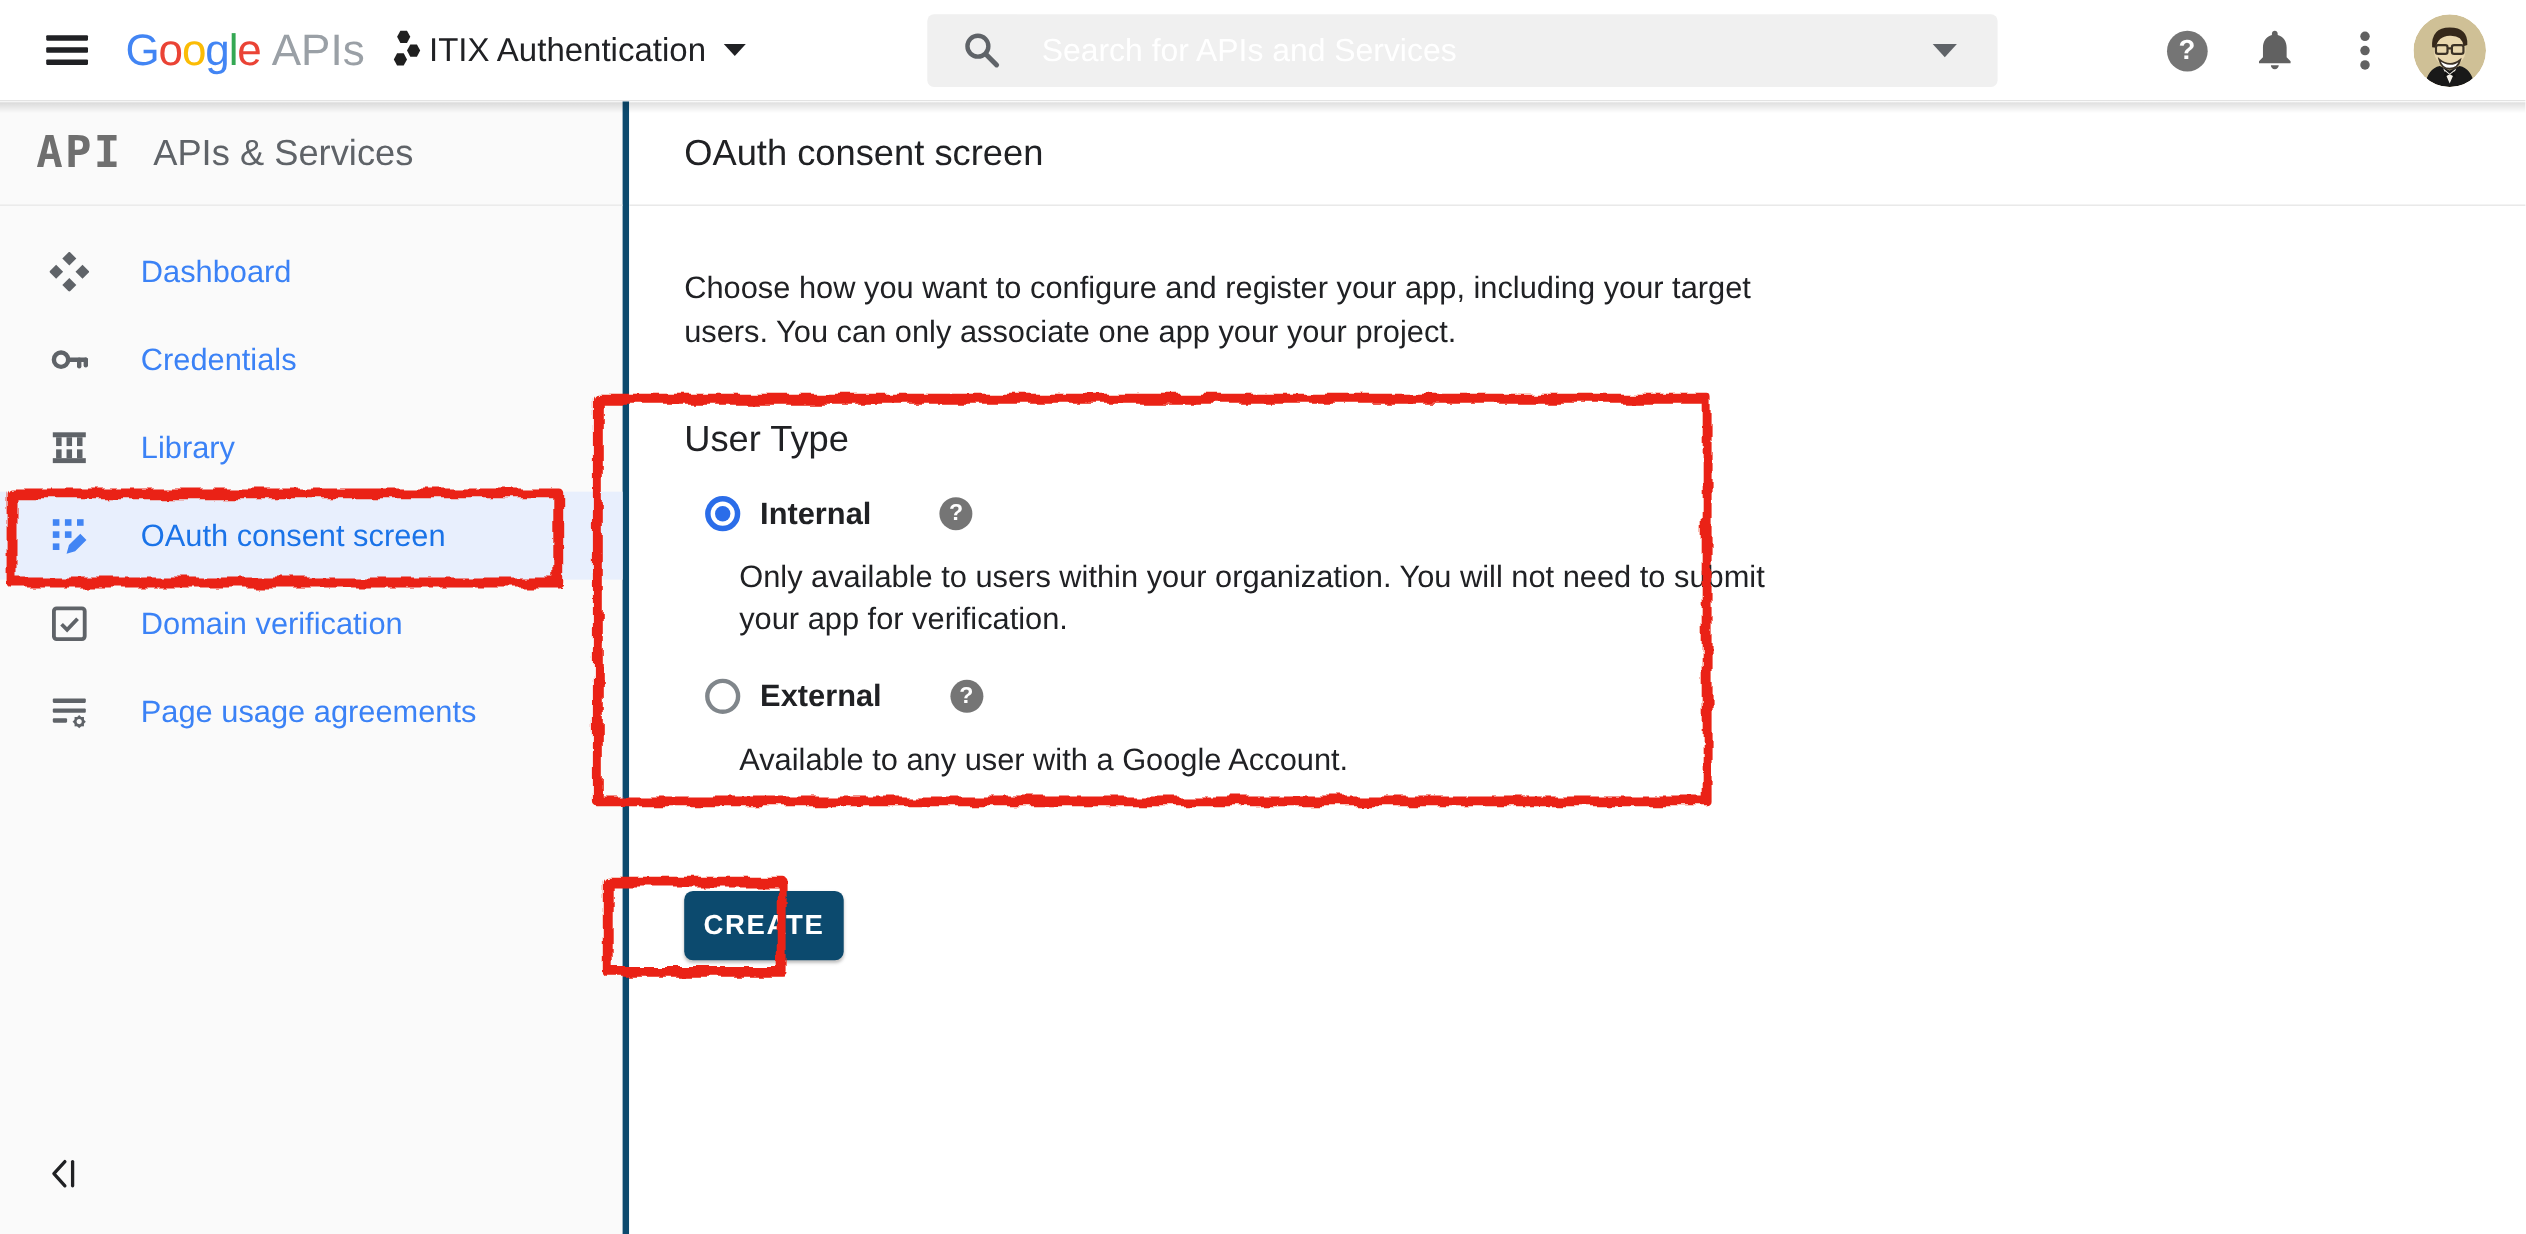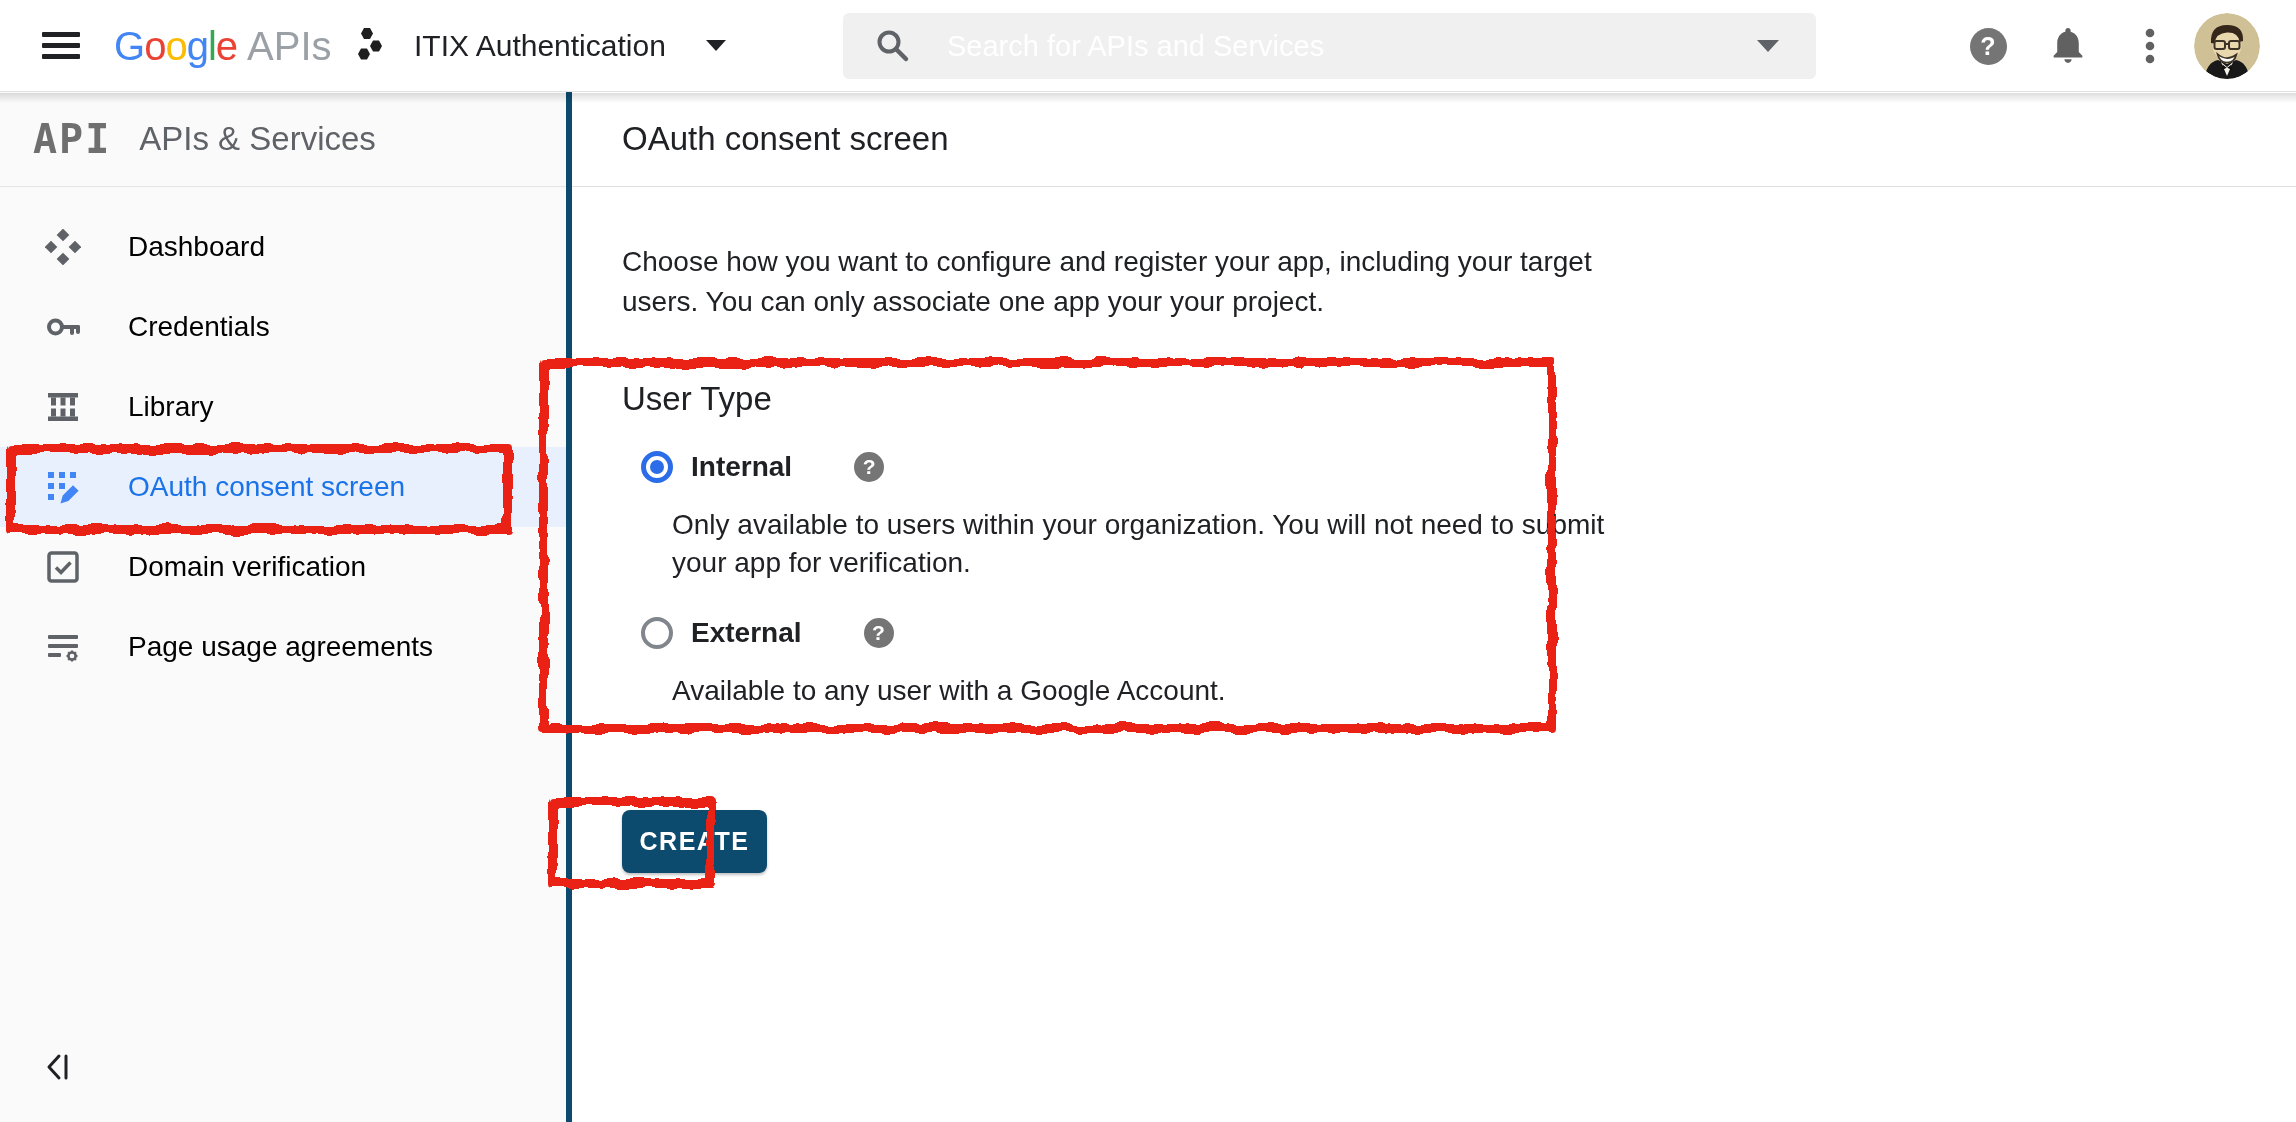--- a/index.html
+++ b/index.html
@@ -18,21 +18,21 @@
   .hamburger { position:absolute; left:42px; top:26px; width:40px; height:40px; cursor:pointer; }
   .hamburger span { display:block; width:38px; height:5px; background:#202124;
             border-radius:1px; margin:0 0 6px 0; }
   .hamburger span:first-child { margin-top:6px; }
   .logo { position:absolute; left:114px; top:0; height:92px; display:flex;
           align-items:center; font-size:40px; letter-spacing:-1px; cursor:pointer; }
   .logo .g1{color:#4285F4}.logo .g2{color:#EA4335}.logo .g3{color:#FBBC05}
   .logo .g4{color:#4285F4}.logo .g5{color:#34A853}.logo .g6{color:#EA4335}
   .logo .apis { color:#9AA0A6; margin-left:10px; letter-spacing:0; }
   .project-picker { position:absolute; left:352px; top:0; height:92px;
-          display:flex; align-items:center; gap:24px; cursor:pointer; }
+          display:flex; align-items:center; gap:0; cursor:pointer; }
   .project-name { font-size:30px; color:#202124; margin-left:4px; }
   .proj-caret { margin-left:14px; }
 
   .searchbar { position:absolute; left:843px; top:13px; width:973px; height:66px;
           background:#f0f0f0; border-radius:6px; display:flex; align-items:center; }
   .searchbar svg.mag { margin-left:32px; flex:0 0 auto; }
   .search-input { flex:1; border:none; outline:none; background:transparent;
           font-size:29px; color:#444; margin-left:36px; font-family:"Liberation Sans",sans-serif;}
   .search-input::placeholder { color:#ffffff; opacity:1; }
   .search-caret { margin-right:34px; flex:0 0 auto; cursor:pointer; }
@@ -53,21 +53,21 @@
           border-right:6px solid #0c4a6e; flex:0 0 auto; }
   .sidebar-header { height:95px; border-bottom:1px solid #e4e4e4; display:flex;
           align-items:center; }
   .api-logo { font-family:"DejaVu Sans Mono", monospace; font-weight:bold;
           font-size:40px; color:#6f6f6f; letter-spacing:2px; margin-left:33px; }
   .sidebar-title { font-size:33px; color:#5f6368; margin-left:28px; }
   .nav { padding-top:20px; }
   .nav-item { height:80px; display:flex; align-items:center; padding-left:45px;
           cursor:pointer; }
   .nav-item .nav-icon { width:36px; height:36px; flex:0 0 auto; }
-  .nav-item .nav-label { font-size:28px; color:#000000; margin-left:47px; white-space:nowrap; }
+  .nav-item .nav-label { font-size:28px; color:#3b82f6; margin-left:47px; white-space:nowrap; }
   .nav-item.selected { background:#e8effd; }
   .nav-item.selected .nav-label { color:#1a73e8; }
   .collapse-btn { position:absolute; left:42px; bottom:38px; width:34px; height:34px; cursor:pointer; }
 
   
   .main { position:relative; flex:1; background:#fff; }
   .main-header { height:95px; border-bottom:1px solid #e0e0e0; display:flex; align-items:center; }
   .page-title { font-size:33px; color:#202124; margin-left:50px; font-weight:400; }
   .intro { position:absolute; left:50px; top:150px; width:985px;
           font-size:28px; line-height:40px; color:#202124; }

